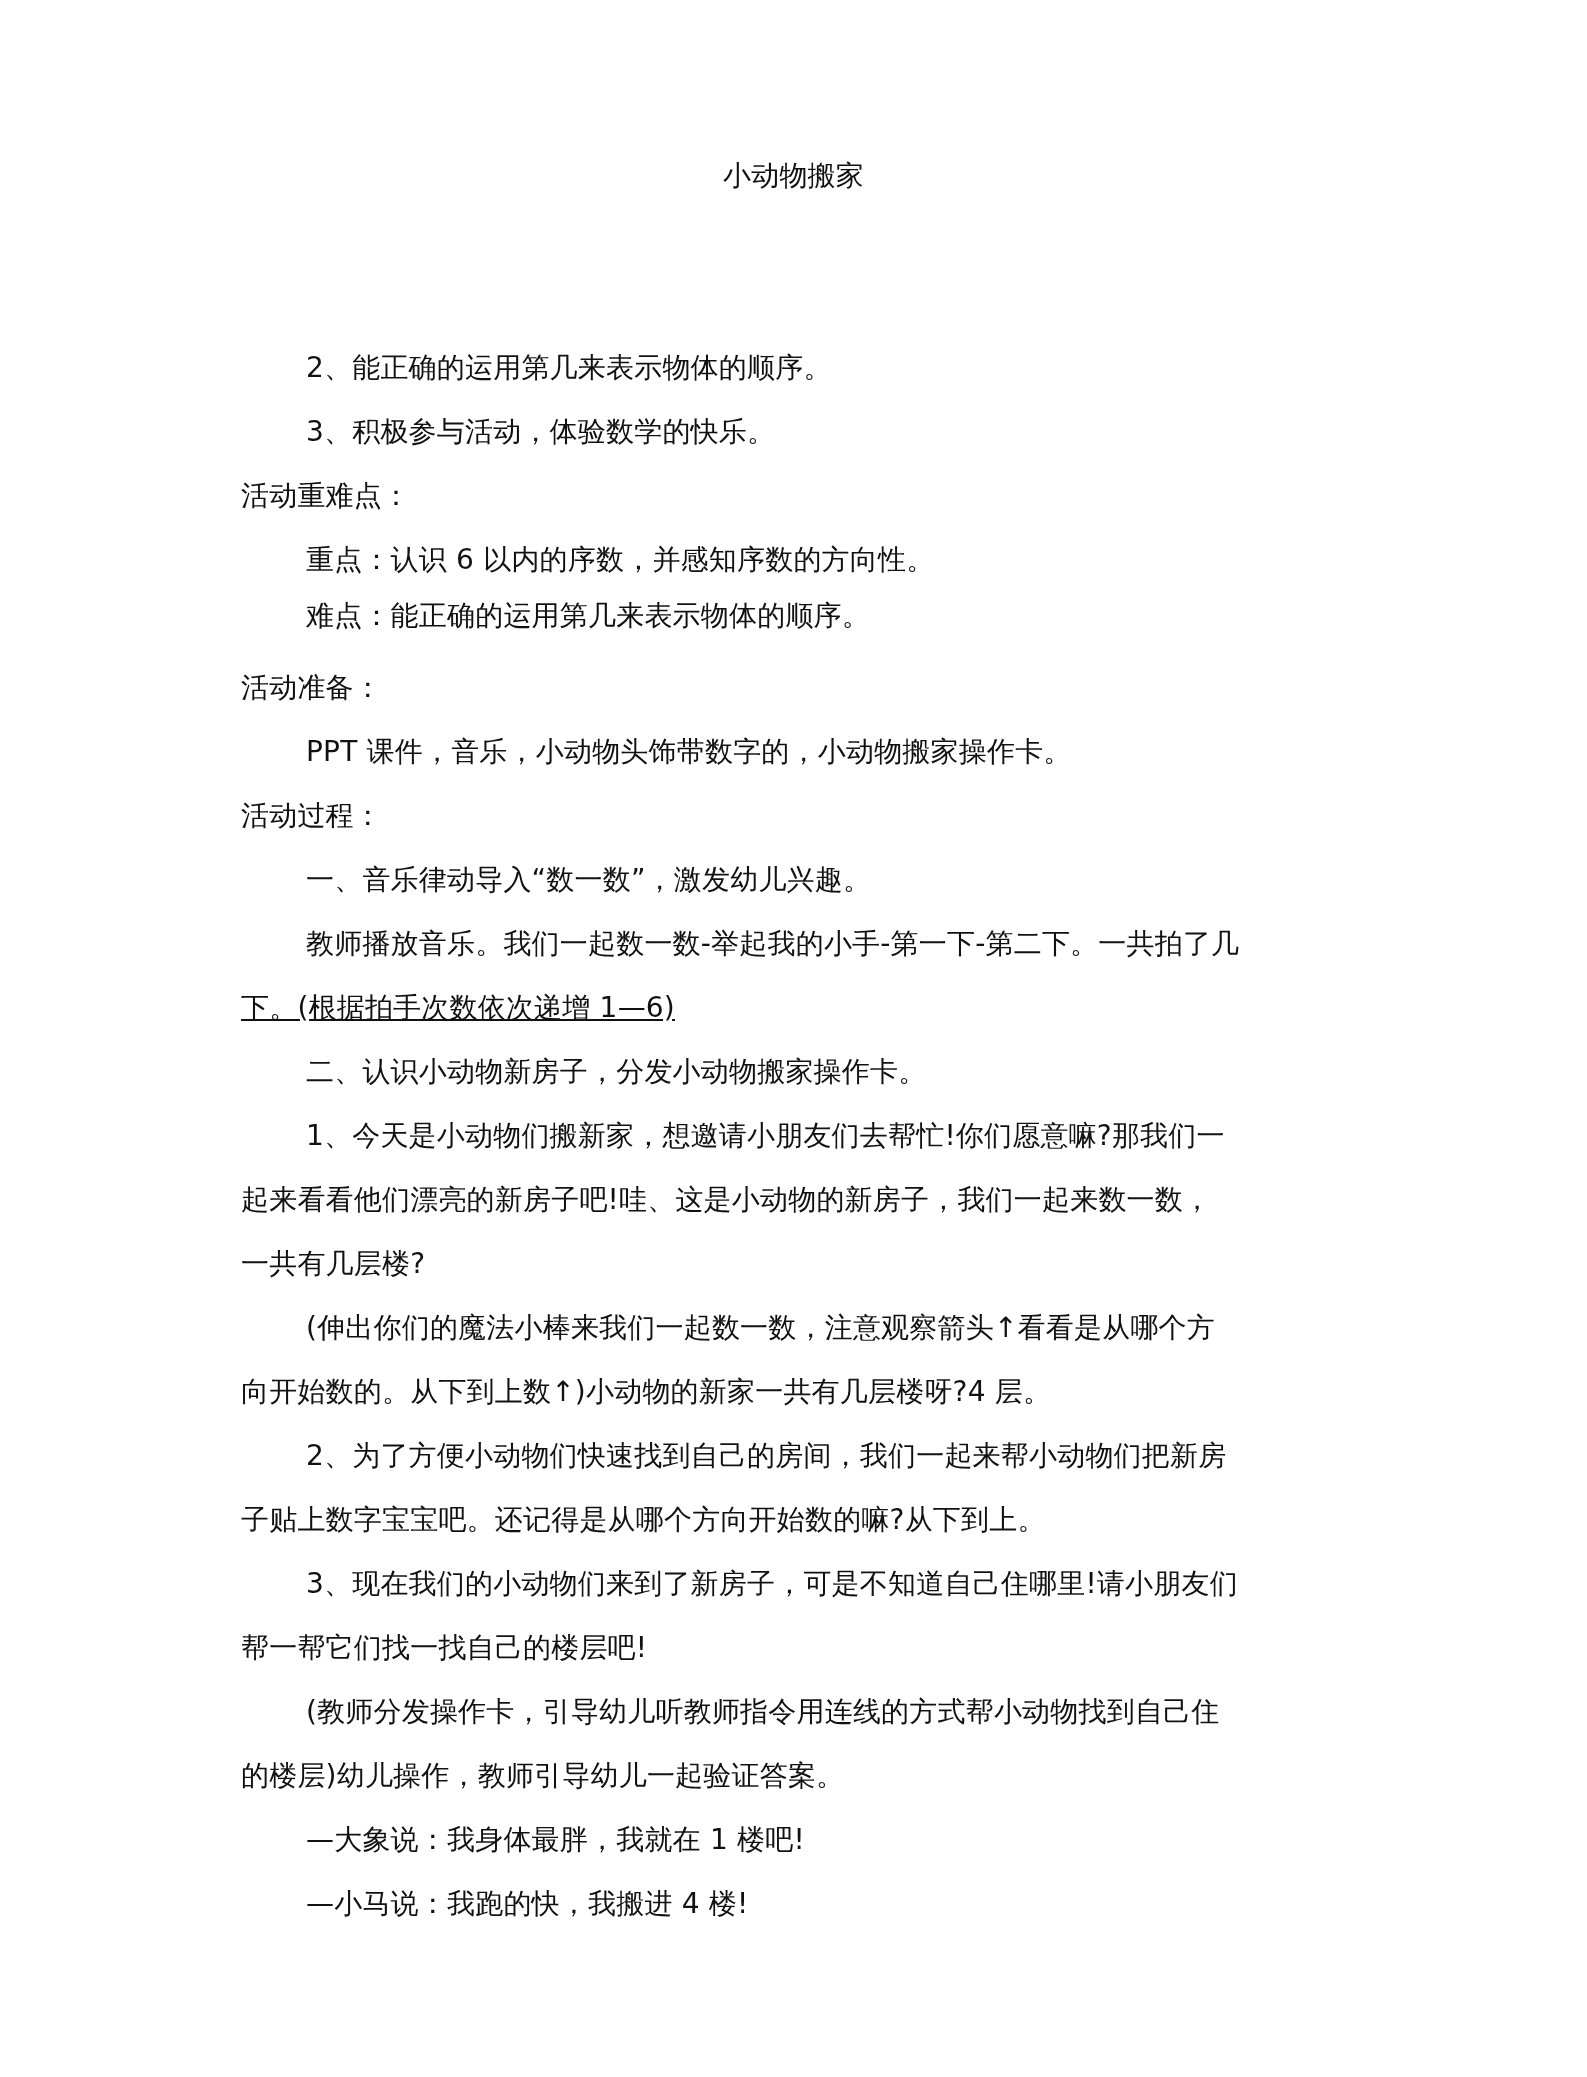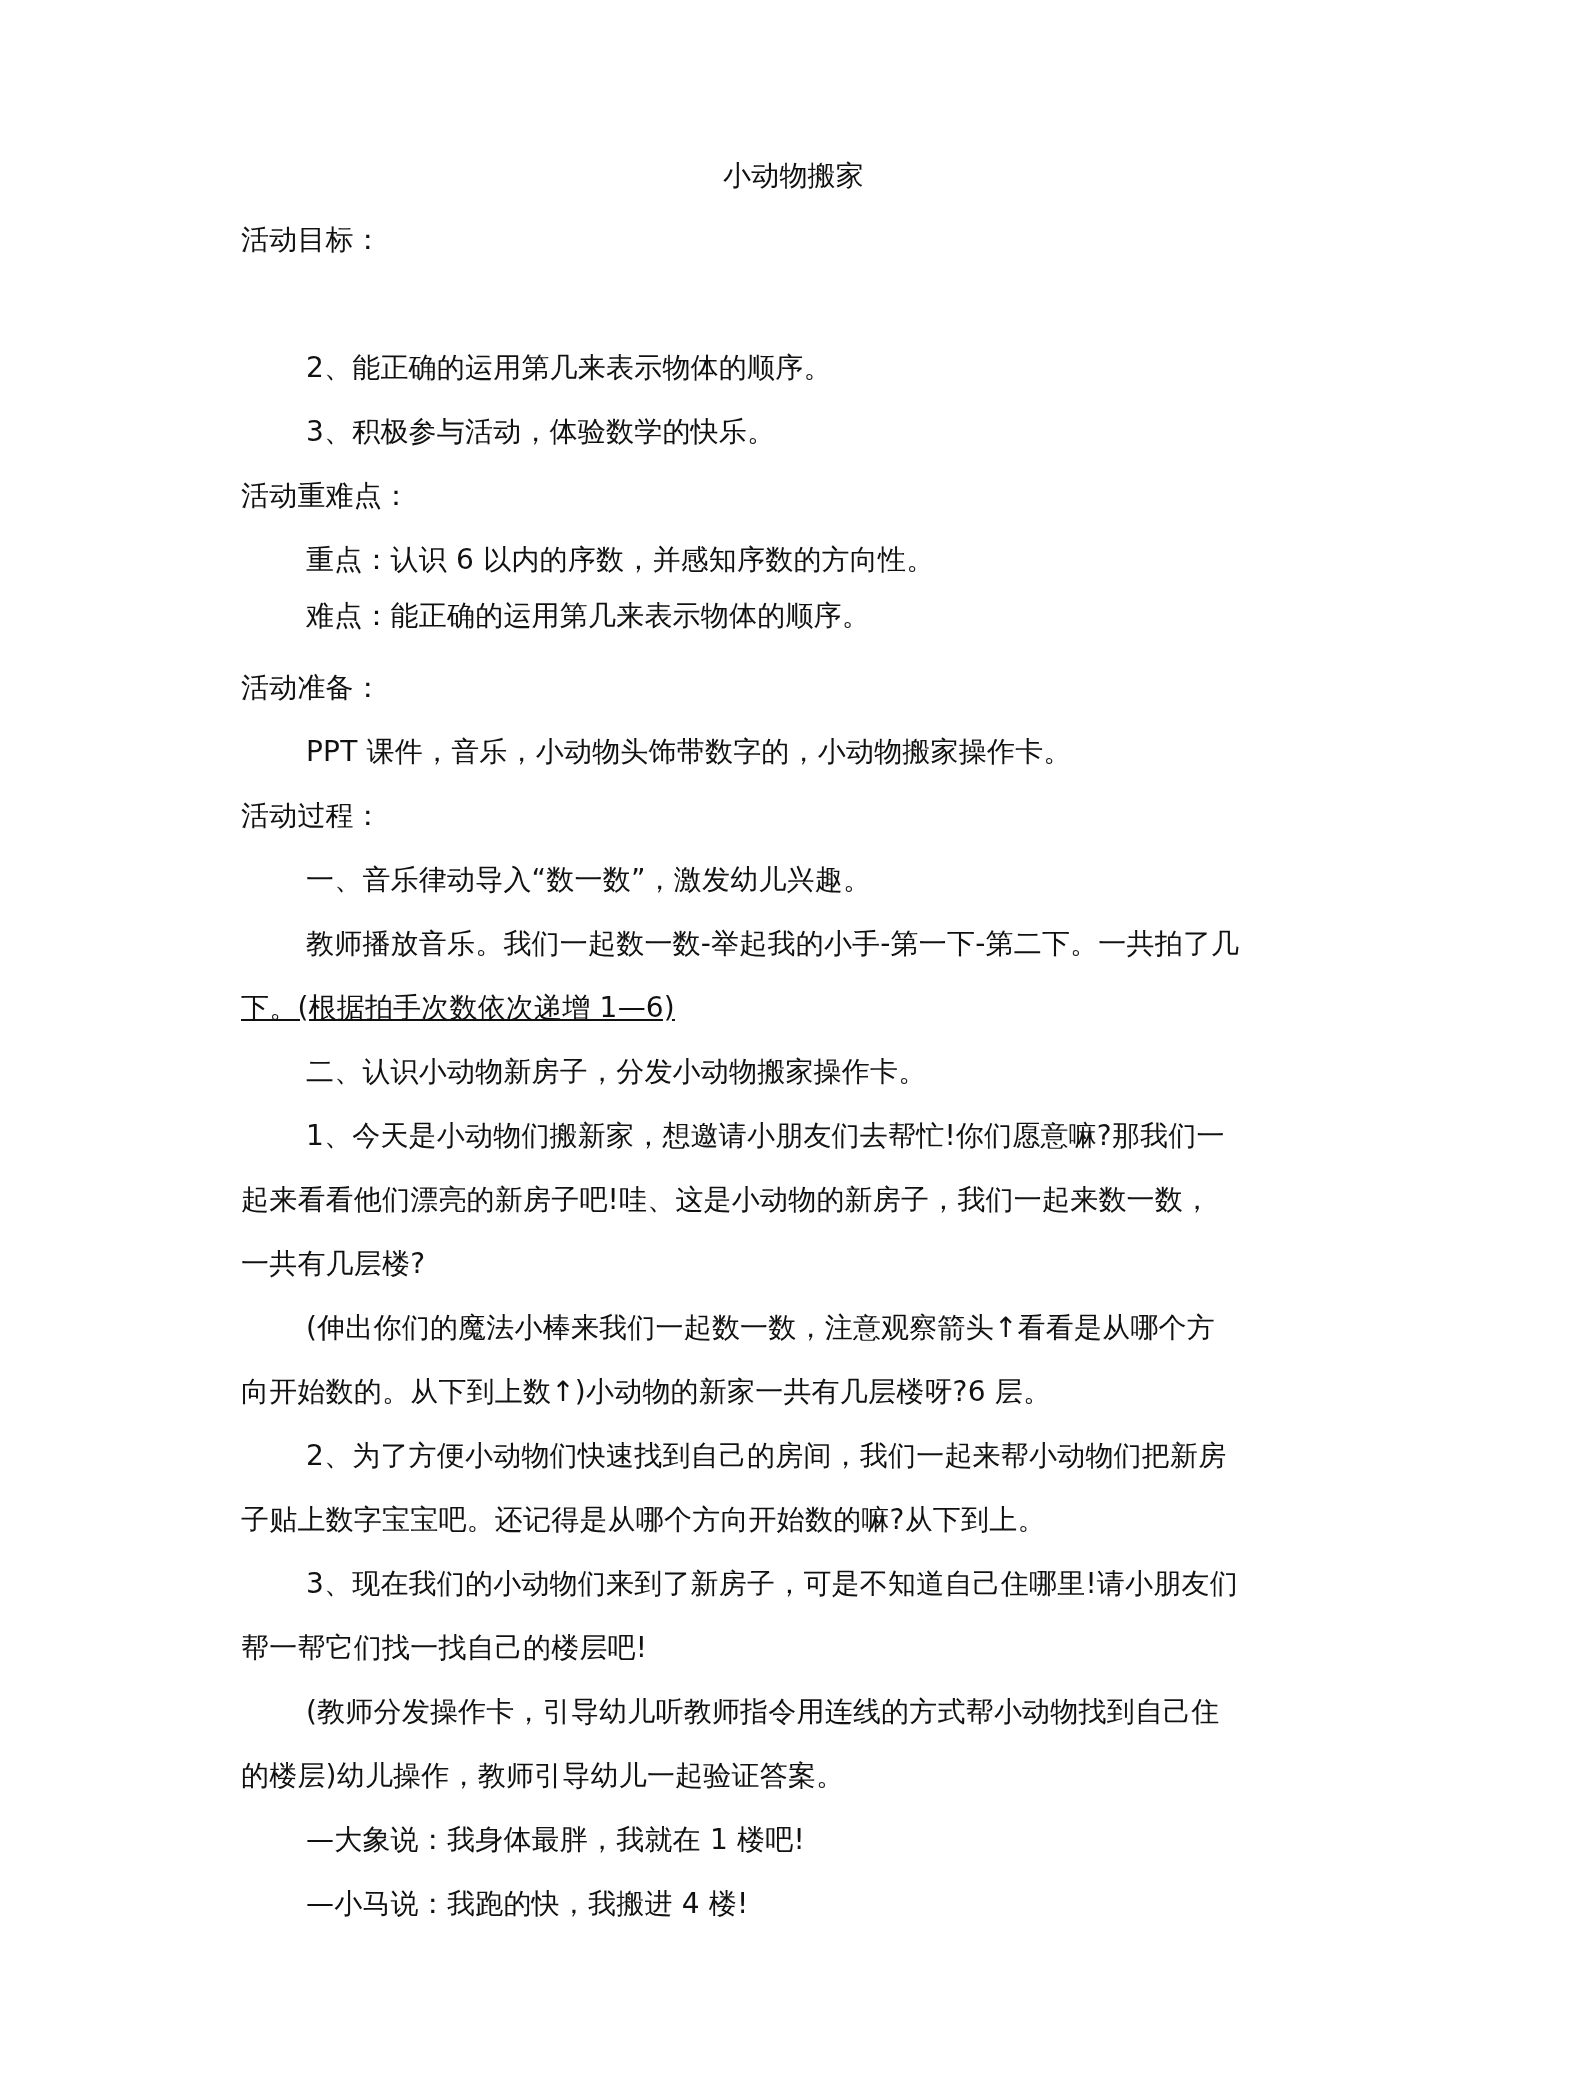--- a/index.html
+++ b/index.html
@@ -38,41 +38,40 @@
     width: 1587px;
     text-align: center;
   }
 </style>
 </head>
 <body>
 
 <div class="page">
   <div class="line title" style="top:156px;">小动物搬家</div>
 
-  <div class="line" style="top:220px;">活动目标：</div>
   <div class="line indent" style="top:348px;">2、能正确的运用第几来表示物体的顺序。</div>
   <div class="line indent" style="top:412px;">3、积极参与活动，体验数学的快乐。</div>
 
   <div class="line" style="top:476px;">活动重难点：</div>
   <div class="line indent" style="top:540px;">重点：认识 6 以内的序数，并感知序数的方向性。</div>
   <div class="line indent" style="top:572px;margin-top:24px;">难点：能正确的运用第几来表示物体的顺序。</div>
 
   <div class="line" style="top:668px;">活动准备：</div>
   <div class="line indent" style="top:732px;">PPT 课件，音乐，小动物头饰带数字的，小动物搬家操作卡。</div>
 
   <div class="line" style="top:796px;">活动过程：</div>
   <div class="line indent" style="top:860px;">一、音乐律动导入“数一数”，激发幼儿兴趣。</div>
   <div class="line indent" style="top:924px;">教师播放音乐。我们一起数一数-举起我的小手-第一下-第二下。一共拍了几</div>
   <div class="line" style="top:988px;text-decoration:underline;">下。(根据拍手次数依次递增 1—6)</div>
   <div class="line indent" style="top:1052px;">二、认识小动物新房子，分发小动物搬家操作卡。</div>
   <div class="line indent" style="top:1116px;">1、今天是小动物们搬新家，想邀请小朋友们去帮忙!你们愿意嘛?那我们一</div>
   <div class="line" style="top:1180px;">起来看看他们漂亮的新房子吧!哇、这是小动物的新房子，我们一起来数一数，</div>
   <div class="line" style="top:1244px;">一共有几层楼?</div>
   <div class="line indent" style="top:1308px;">(伸出你们的魔法小棒来我们一起数一数，注意观察箭头↑看看是从哪个方</div>
-  <div class="line" style="top:1372px;">向开始数的。从下到上数↑)小动物的新家一共有几层楼呀?6 层。</div>
+  <div class="line" style="top:1372px;">向开始数的。从下到上数↑)小动物的新家一共有几层楼呀?4 层。</div>
   <div class="line indent" style="top:1436px;">2、为了方便小动物们快速找到自己的房间，我们一起来帮小动物们把新房</div>
   <div class="line" style="top:1500px;">子贴上数字宝宝吧。还记得是从哪个方向开始数的嘛?从下到上。</div>
   <div class="line indent" style="top:1564px;">3、现在我们的小动物们来到了新房子，可是不知道自己住哪里!请小朋友们</div>
   <div class="line" style="top:1628px;">帮一帮它们找一找自己的楼层吧!</div>
   <div class="line indent" style="top:1692px;">(教师分发操作卡，引导幼儿听教师指令用连线的方式帮小动物找到自己住</div>
   <div class="line" style="top:1756px;">的楼层)幼儿操作，教师引导幼儿一起验证答案。</div>
   <div class="line indent" style="top:1820px;">—大象说：我身体最胖，我就在 1 楼吧!</div>
   <div class="line indent" style="top:1884px;">—小马说：我跑的快，我搬进 4 楼!</div>
 </div>
 

